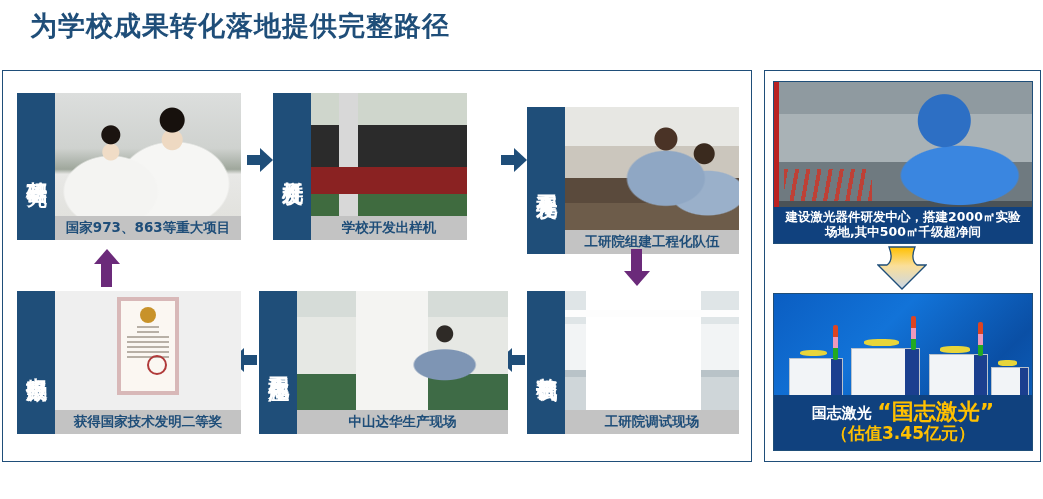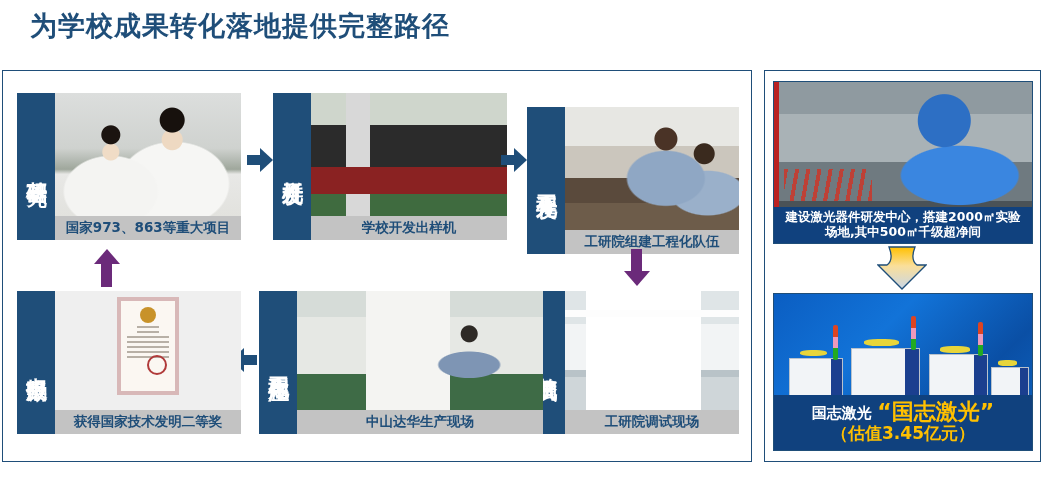--- a/index.html
+++ b/index.html
@@ -203,21 +203,21 @@
         </div>
       <div class="caption">国家973、863等重大项目</div>
     </div>
   </div>
 
   <div style="position:absolute;left:244px;top:77px;width:26px;height:24px;">
     <div class="ar-shaft" style="left:0;top:7px;width:15px;height:10px;"></div>
     <div class="ar-head" style="left:13px;top:0;border-top:12px solid transparent;border-bottom:12px solid transparent;border-left:13px solid #1f4e79;"></div>
   </div>
 
-  <div class="step" style="left:270px;top:22px;width:234px;height:147px;">
+  <div class="step" style="left:270px;top:22px;width:194px;height:147px;">
     <div class="step-label">样机开发</div>
     <div class="step-body">
       <div class="photo">
           <div class="sc sc-proto"></div>
         </div>
       <div class="caption">学校开发出样机</div>
     </div>
   </div>
 
   <div style="position:absolute;left:498px;top:77px;width:26px;height:24px;">
@@ -248,21 +248,21 @@
         </div>
       <div class="caption">工研院调试现场</div>
     </div>
   </div>
 
   <div style="position:absolute;left:496px;top:277px;width:26px;height:24px;">
     <div class="ar-shaft" style="left:11px;top:7px;width:15px;height:10px;"></div>
     <div class="ar-head" style="left:0;top:0;border-top:12px solid transparent;border-bottom:12px solid transparent;border-right:13px solid #1f4e79;"></div>
   </div>
 
-  <div class="step" style="left:256px;top:220px;width:284px;height:143px;">
+  <div class="step" style="left:256px;top:220px;width:249px;height:143px;">
     <div class="step-label">工程化应用</div>
     <div class="step-body">
       <div class="photo">
           <div class="sc sc-prod"></div>
         </div>
       <div class="caption">中山达华生产现场</div>
     </div>
   </div>
 
   <div style="position:absolute;left:228px;top:277px;width:26px;height:24px;">

